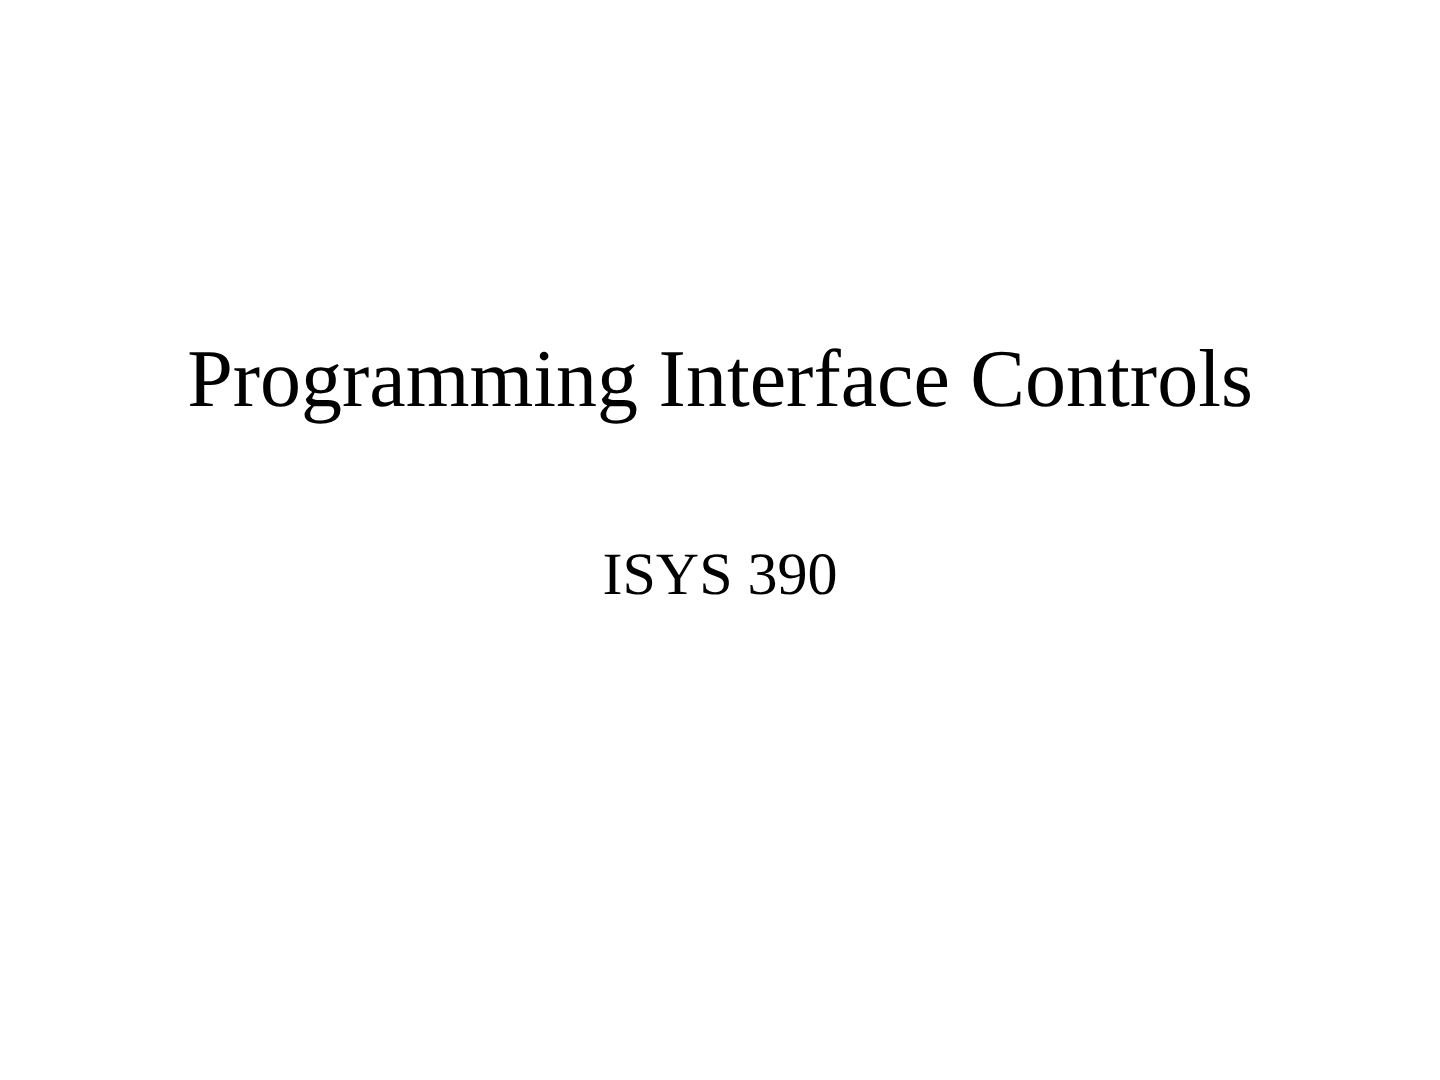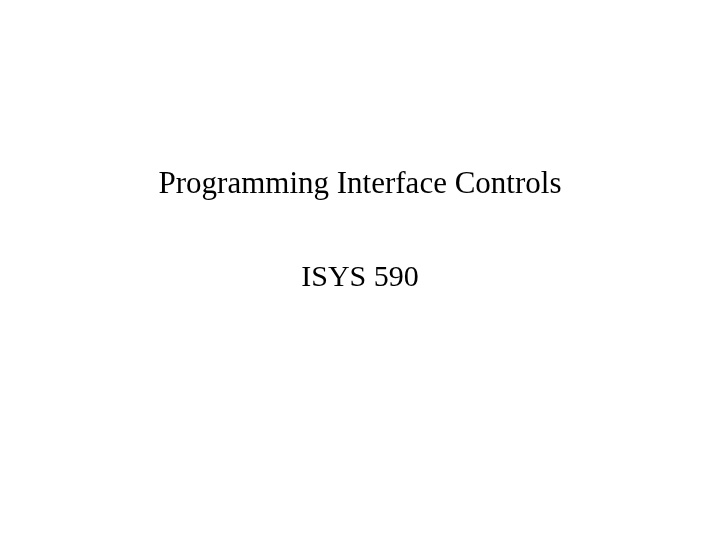--- a/index.html
+++ b/index.html
@@ -13,28 +13,28 @@
       background: #ffffff;
       font-family: "Times New Roman", Times, serif;
       color: #000000;
       display: flex;
       flex-direction: column;
       align-items: center;
       justify-content: flex-start;
       padding-top: 165px;
     }
     .slide-title {
-      font-size: 31px;
+      font-size: 41px;
       font-weight: normal;
       text-align: center;
       margin-bottom: 58px;
     }
     .slide-subtitle {
       font-size: 30px;
       font-weight: normal;
       text-align: center;
     }
   </style>
 </head>
 <body>
 
 <div class="slide-title">Programming Interface Controls</div>
-<div class="slide-subtitle">ISYS 590</div>
+<div class="slide-subtitle">ISYS 390</div>
 
 </body></html>

